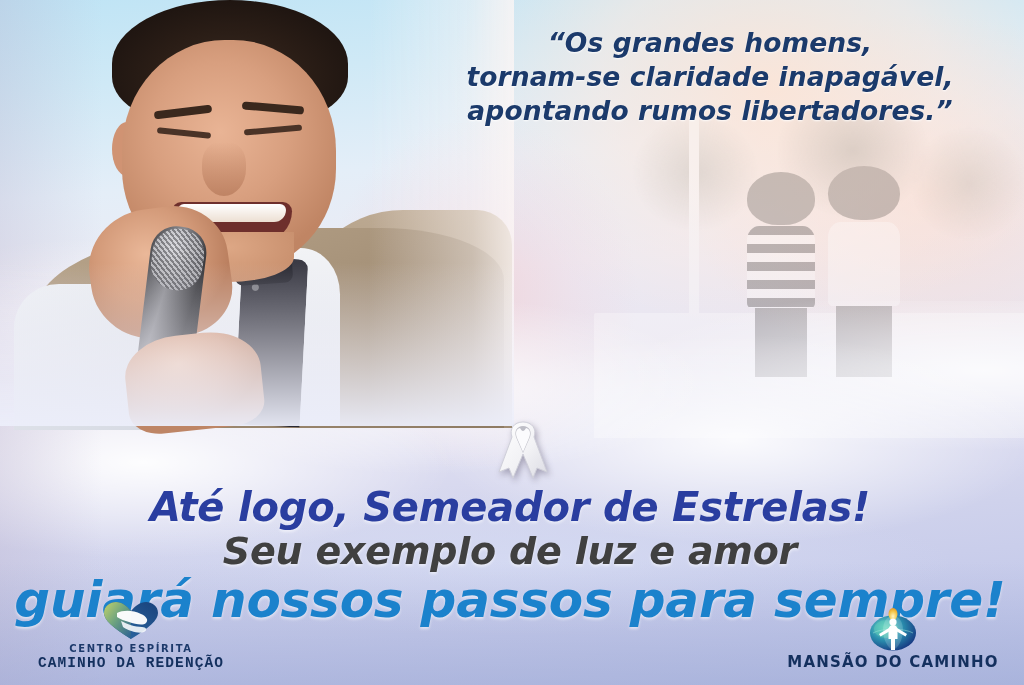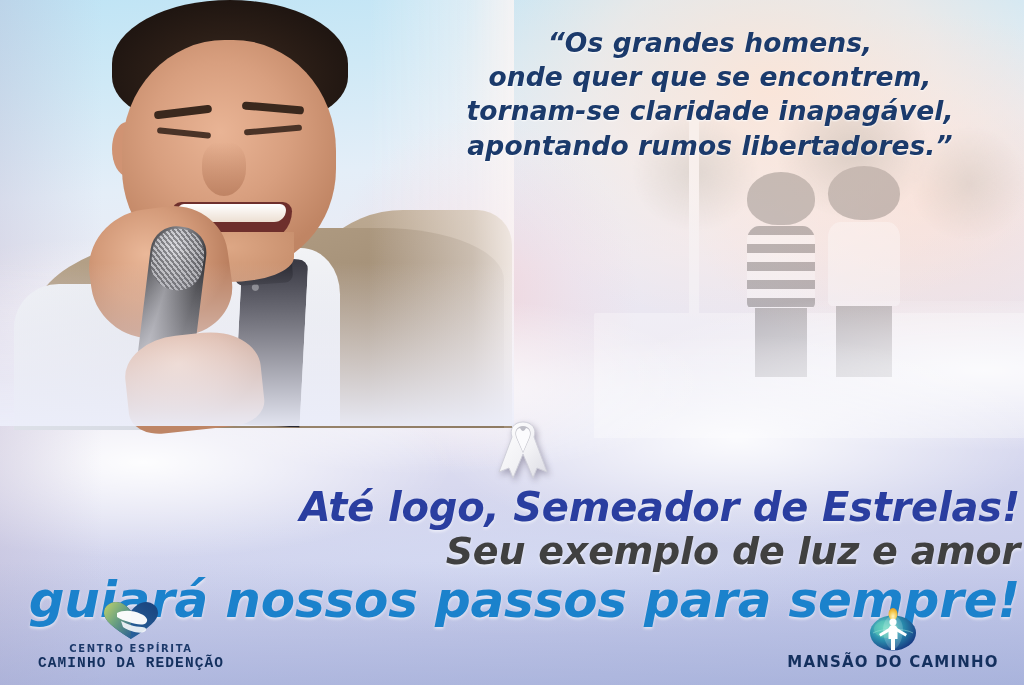--- a/index.html
+++ b/index.html
@@ -225,21 +225,21 @@
     text-shadow:0 1px 2px rgba(255,255,255,.8);
   }
 
   
   .ribbon{position:absolute;left:487px;top:410px;width:72px;height:76px;}
   .ribbon svg{display:block;filter:drop-shadow(2px 3px 3px rgba(90,85,110,.45));}
 
   
   .headline{
     position:absolute;left:0;right:4px;top:487px;
-    text-align:right;
+    text-align:center;
     font-style:italic;font-weight:700;
     letter-spacing:-.2px;
     line-height:1.04;
   }
   .headline .hl{display:block;white-space:nowrap;}
   .hl1{font-size:40px;color:#2a3ea0;text-shadow:0 2px 3px rgba(255,255,255,.55);}
   .hl2{font-size:38px;color:#404040;text-shadow:0 2px 3px rgba(255,255,255,.55);margin-top:3px;}
   .hl3{font-size:50px;color:#1b82cc;text-shadow:0 2px 3px rgba(255,255,255,.55);margin-top:3px;}
 
   
@@ -313,21 +313,20 @@
     <div class="p-hand"></div>
     <div class="p-mic">
       <div class="grille"></div>
     </div>
     <div class="p-hand2"></div>
     <div class="glowfade"></div>
   </div>
 
   <div class="quote">
     <span class="qline">“Os grandes homens,</span>
-    <span class="qline">onde quer que se encontrem,</span>
     <span class="qline">tornam-se claridade inapagável,</span>
     <span class="qline">apontando rumos libertadores.”</span>
   </div>
 
   <div class="ribbon">
     <svg width="72" height="76" viewBox="0 0 72 76" aria-hidden="true">
       <defs>
         <linearGradient id="rg" x1="0" y1="0" x2="1" y2="1">
           <stop offset="0%" stop-color="#ffffff"></stop>
           <stop offset="55%" stop-color="#f2f2f5"></stop>

